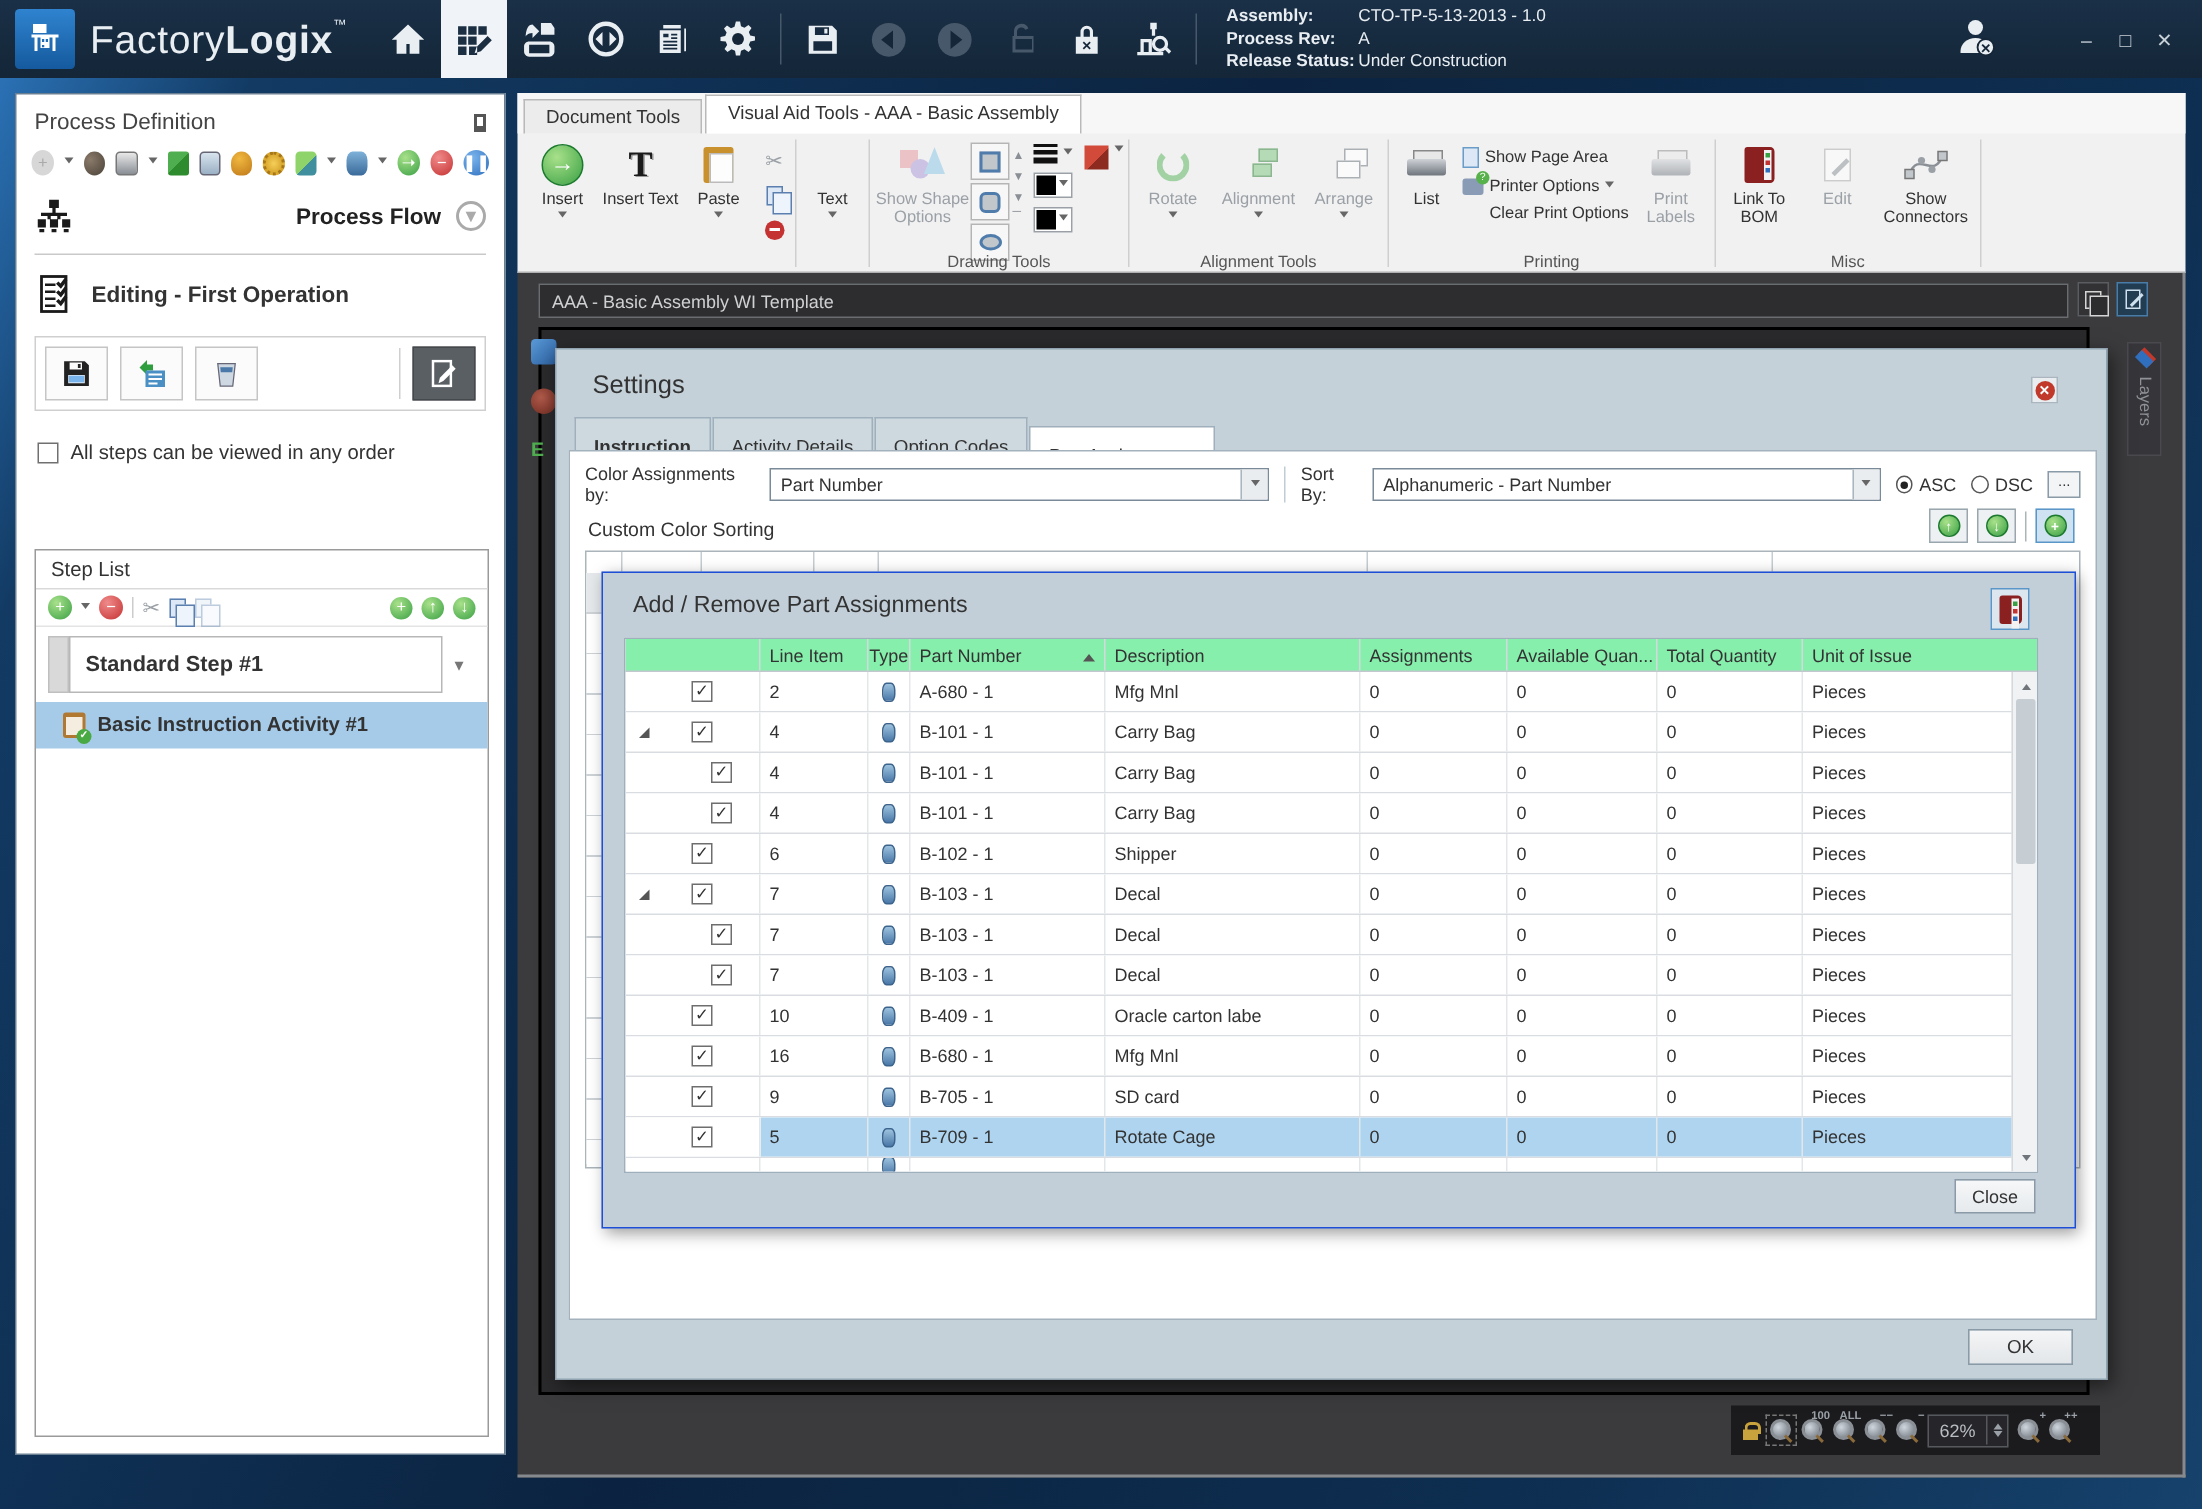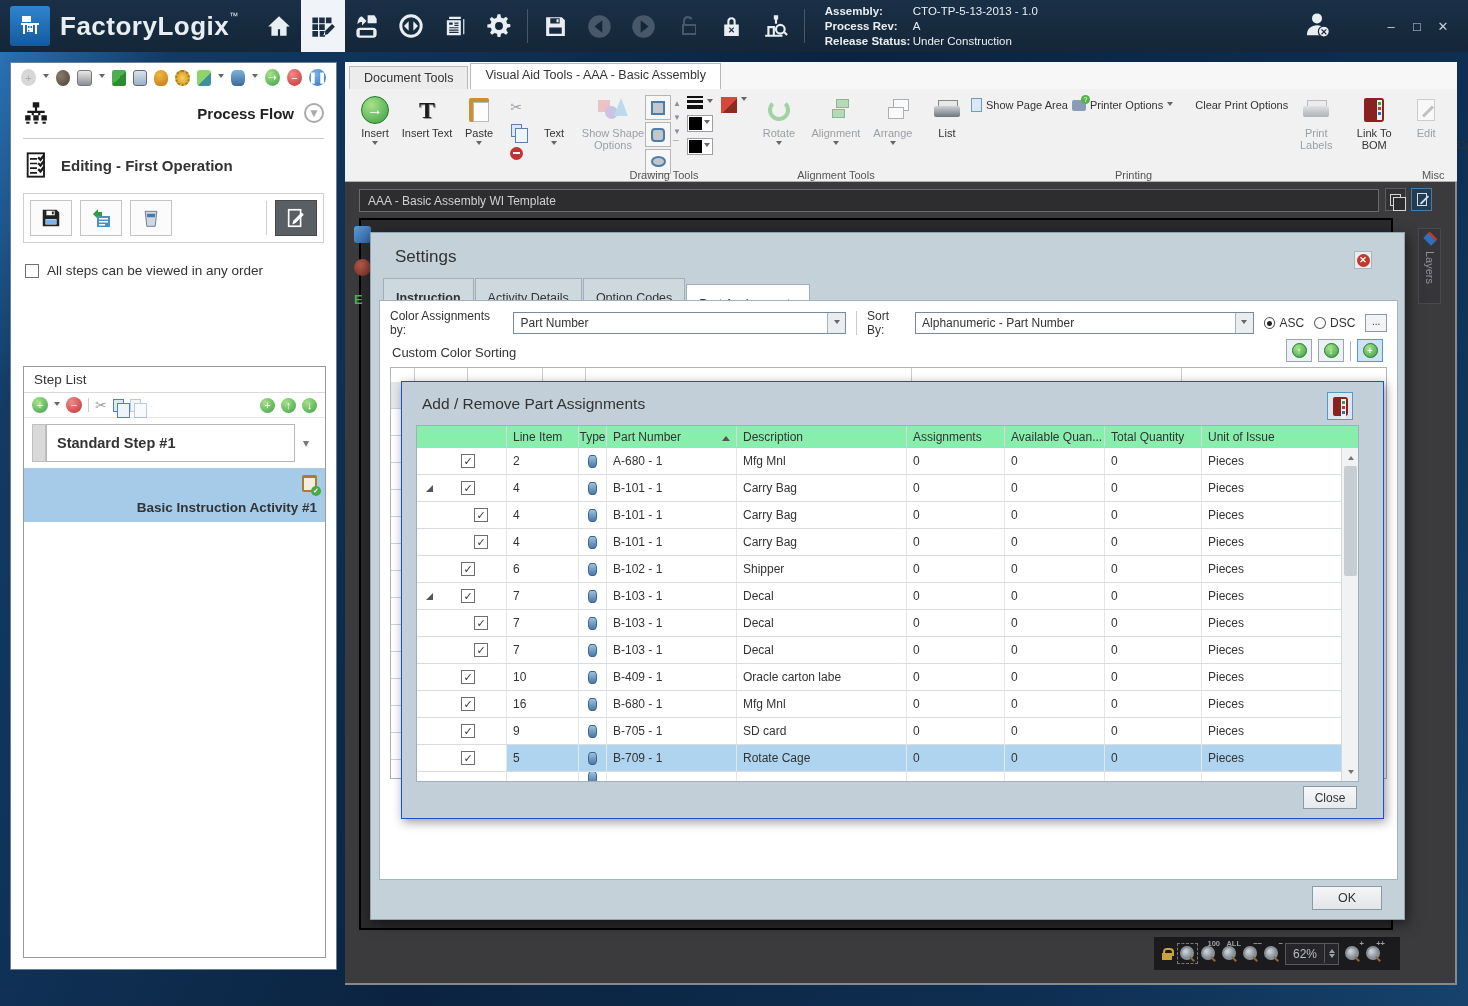--- a/index.html
+++ b/index.html
@@ -6,21 +6,21 @@
   html,body { width:1468px; height:1006px; overflow:hidden;
     font-family:"Liberation Sans", sans-serif; }
   body { background:linear-gradient(115deg,#2e79c0 0%,#123a63 10%,#0b2340 45%,#0e2f52 78%,#16426c 100%); position:relative; }
 
   
   .titlebar { position:absolute; left:0; top:0; width:1468px; height:52px;
     background:linear-gradient(#1a3047,#142638); display:flex; align-items:center; color:#e9eef3; }
   .logo-tile { width:40px; height:40px; margin-left:10px; border-radius:3px;
     background:linear-gradient(#2f83cf,#155a9e); display:flex; align-items:center; justify-content:center; }
   .app-name { font-size:26px; margin-left:10px; letter-spacing:.5px; white-space:nowrap; }
-  .app-name .light { font-weight:700; } .app-name .bold { font-weight:600; }
+  .app-name .light { font-weight:400; } .app-name .bold { font-weight:600; }
   .app-name .tm { font-size:9px; vertical-align:top; }
   .tb-icons { display:flex; align-items:center; margin-left:18px; height:52px; }
   .tb-btn { width:44px; height:52px; display:flex; align-items:center; justify-content:center; cursor:default; }
   .tb-btn svg { fill:#e9eef3; }
   .tb-btn.active { background:#f0f4f8; }
   .tb-btn.active svg { fill:#1c2f42; }
   .tb-btn.disabled svg { fill:#47586a; }
   .tb-sep { width:1px; height:34px; background:#46586a; margin:0 6px; }
   .asm-info { margin-left:14px; font-size:11.5px; line-height:15px; white-space:nowrap; }
   .asm-row { display:flex; }
@@ -54,21 +54,21 @@
   .cb { width:14px; height:14px; border:1px solid #707070; background:#fff; font-size:11px; line-height:12px; text-align:center; color:#333; }
   .steplist { position:absolute; left:12px; top:303px; width:303px; height:592px; border:1px solid #9a9a9a; background:#fff; }
   .sl-title { padding:5px 10px; font-size:13.5px; color:#333; border-bottom:1px solid #d9d9d9; }
   .sl-tools { display:flex; align-items:center; gap:6px; padding:4px 8px; border-bottom:1px solid #e4e4e4; }
   .sl-tools .spacer { flex:1; }
   .sl-vsep { width:1px; height:14px; background:#ccc; }
   .step-row { margin:6px 8px 0 8px; display:flex; align-items:center; }
   .step-grip { width:14px; height:38px; background:#d9d9d9; border:1px solid #bfbfbf; }
   .step-box { flex:1; height:38px; border:1px solid #b7b7b7; display:flex; align-items:center; padding:0 10px; font-weight:700; font-size:14.5px; }
   .step-chev { width:22px; text-align:center; color:#777; font-size:12px; }
-  .activity-row { margin-top:6px; background:#a6cbe9; display:flex; align-items:flex-end; gap:8px; padding:7px 8px 7px 18px; font-weight:700; font-size:13.5px;flex-direction:column; }
+  .activity-row { margin-top:6px; background:#a6cbe9; display:flex; align-items:flex-start; gap:8px; padding:7px 8px 7px 18px; font-weight:700; font-size:13.5px; }
   .clip-ic { width:15px; height:17px; background:#b07830; border-radius:2px; position:relative; }
   .clip-ic::before { content:""; position:absolute; left:2px; top:3px; right:2px; bottom:2px; background:#f4ede0; }
   .clip-ic::after { content:"✓"; position:absolute; right:-4px; bottom:-4px; width:10px; height:10px; background:#49a942; border-radius:50%; color:#fff; font-size:7px; line-height:10px; text-align:center; }
 
   
   .main-ribbon { position:absolute; left:345px; top:62px; width:1112px; height:120px; background:#f1f1f1; border-bottom:1px solid #b0b0b0; }
   .rtabs { display:flex; height:27px; align-items:flex-end; padding-left:4px; background:#f7f7f7; }
   .rtab { font-size:12.5px; color:#333; padding:4px 14px; border:1px solid #b9b9b9; border-bottom:none; background:#ececec; margin-right:2px; }
   .rtab.active { background:#fff; height:26px; }
   .rbody { display:flex; height:93px; padding:2px 4px 0 4px; position:relative; }
@@ -318,20 +318,24 @@
           <text x="17.5" y="21" font-size="7" font-weight="bold" fill="#152638" text-anchor="middle">✕</text>
         </svg>
     </div>
     <div class="winbtn">–</div>
     <div class="winbtn">□</div>
     <div class="winbtn">✕</div>
   </div>
 </div>
 
 <div class="left-panel">
+  <div class="lp-head">
+    <div class="lp-title">Process Definition</div>
+    <div class="pin"></div>
+  </div>
   <div class="lp-tools">
     <span class="dot" style="background:#d7d7d7;color:#aaa">+</span>
       <span class="cdown sm"></span>
     <span class="sq" style="background:radial-gradient(circle at 30% 35%,#8a7a6a,#4a4238);border-radius:50%"></span>
     <span class="sq" style="background:linear-gradient(#e8e8e8,#8a8f96);border:1px solid #777"></span>
       <span class="cdown sm"></span>
     <span class="sq" style="background:linear-gradient(135deg,#4fae4f 50%,#2e8b2e 50%);border-radius:2px"></span>
     <span class="sq" style="background:linear-gradient(#d8e4ee,#9ab0c4);border:1px solid #667"></span>
     <span class="sq" style="background:radial-gradient(circle at 40% 30%,#f0b840,#c07818);border-radius:50% 50% 40% 40%"></span>
     <span class="sq" style="background:radial-gradient(#f5cf5a,#d09a20);border-radius:50%;border:2px dotted #a87818"></span>
@@ -551,21 +555,21 @@
       <div class="rglabel">Alignment Tools</div>
     </div>
     <div class="rdiv"></div>
     <div class="rgroup">
       <div class="rbig" style="width:44px">
           <div class="icbox">
             <span class="printer"></span>
           </div>
           <span>List</span>
         </div>
-      <div style="display:flex;padding-top:4px">
+      <div style="display:flex;flex-direction:column;padding-top:4px">
         <div class="minirow">
             <span class="page-ic"></span>
             <span>Show Page Area</span>
           </div>
         <div class="minirow">
             <span class="mini-print"></span>
             <span>Printer Options</span>
             <span class="cdown sm"></span>
           </div>
         <div class="minirow" style="padding-left:20px">

